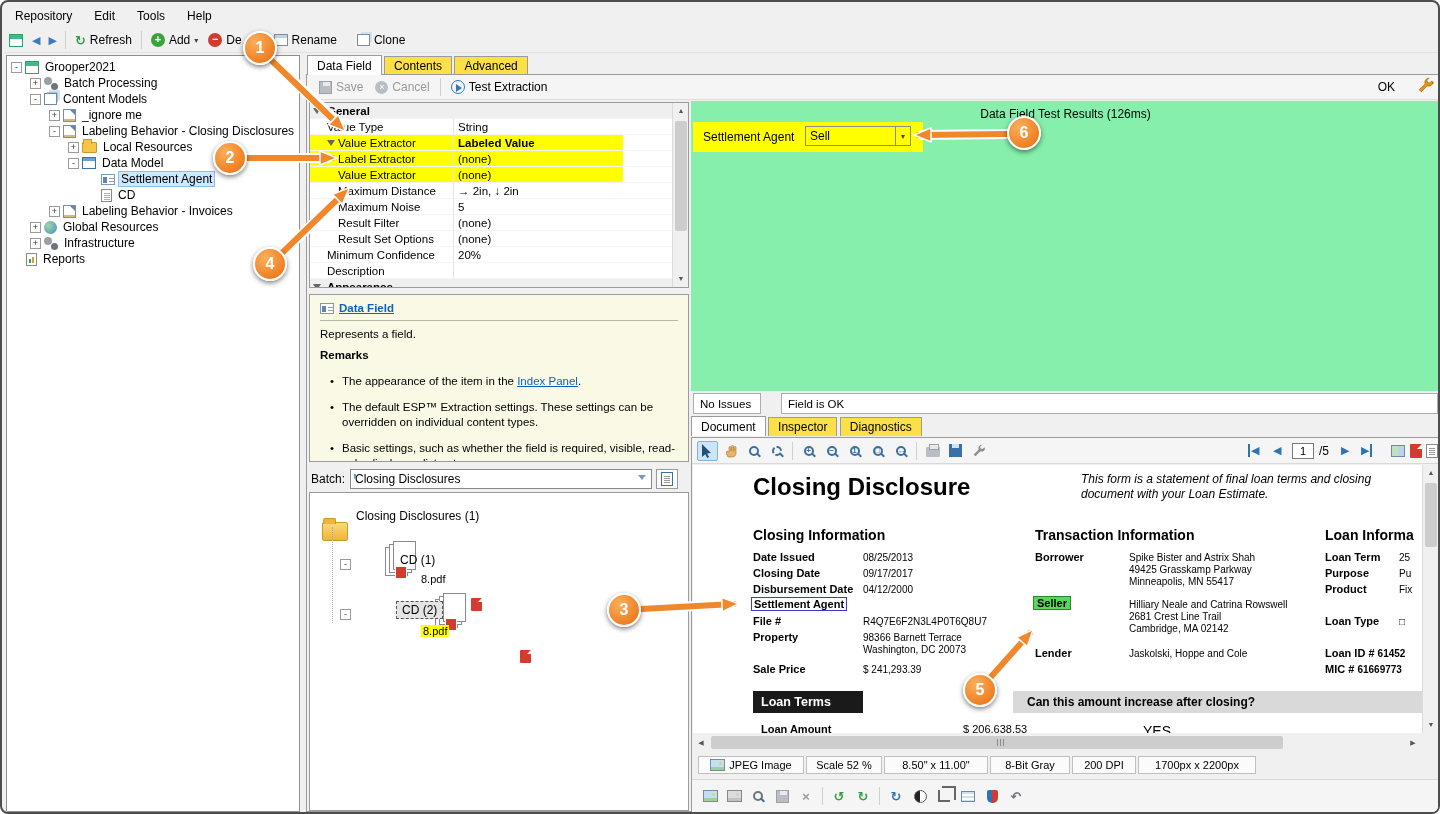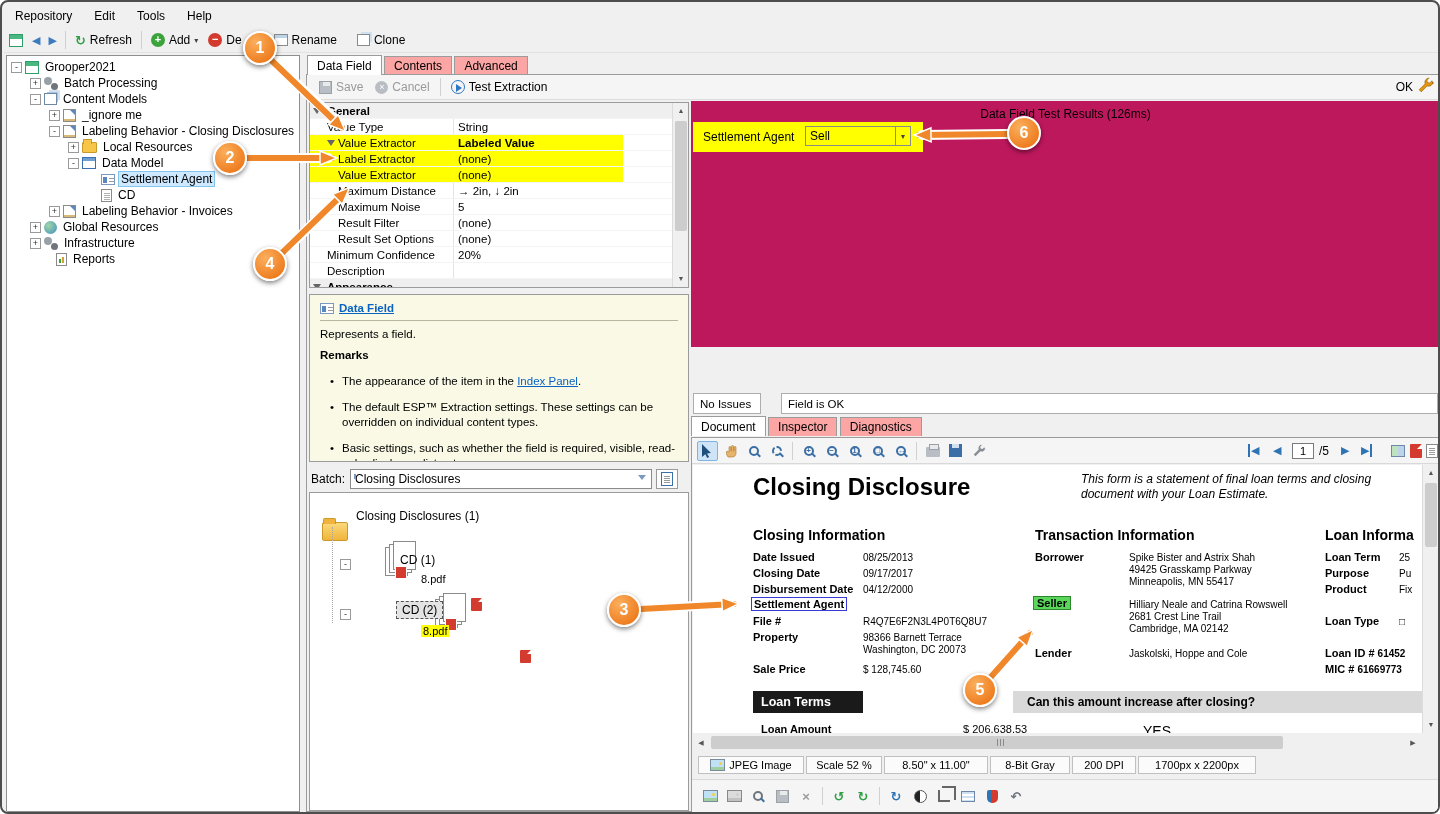--- a/index.html
+++ b/index.html
@@ -45,21 +45,21 @@
 #tree{left:4px;top:53px;width:294px;height:757px;background:#fff;border:1px solid #8f8f8f;padding-top:3px;overflow:hidden}
 .trow{height:16px;display:flex;align-items:center;white-space:nowrap}
 .exp{width:11px;height:11px;border:1px solid #9a9a9a;background:#fff;font-size:9px;line-height:9px;text-align:center;color:#333;margin-right:3px;flex:none}
 .exp.plus::before{content:"+"}
 .exp.minus::before{content:"-"}
 .exp.none{visibility:hidden}
 .trow .ic{margin-right:4px}
 .tlabel{padding:0 2px}
 .tlabel.sel{background:#cde8ff;outline:1px solid #84c3ea}
 
-.tab{display:inline-block;padding:2px 9px;border:1px solid #9b9b9b;border-bottom:none;background:#fca5a5;margin-right:-1px;font-size:12px}
+.tab{display:inline-block;padding:2px 9px;border:1px solid #9b9b9b;border-bottom:none;background:#fde047;margin-right:-1px;font-size:12px}
 .tab.active{background:#fff;position:relative;z-index:3;padding-top:3px}
 #tabstrip{left:305px;top:53px;height:19px}
 #tabpage{left:304px;top:72px;width:1133px;height:738px;border:1px solid #9b9b9b;background:#f0f0f0}
 
 #cmdbar{left:0;top:0;width:1131px;height:25px;background:#f5f5f5;border-bottom:1px solid #ddd;display:flex;align-items:center}
 .cbtn{display:inline-flex;align-items:center;gap:4px;padding:2px 6px}
 .disabled{color:#9a9a9a}
 .ic-save{width:13px;height:13px;background:#b9bec4;border:1px solid #9aa0a6}
 .ic-save::before{content:"";position:absolute;left:3px;top:0;width:7px;height:4px;background:#e8eaec}
 .ic-cancel{width:13px;height:13px;border-radius:50%;background:#b9bec4;color:#fff;font-size:9px;line-height:13px;text-align:center}
@@ -100,21 +100,21 @@
 .ic-folder-lg::before{content:"";position:absolute;top:-5px;left:0;width:11px;height:5px;background:#f0b43c;border:1px solid #c89a2a;border-bottom:none;border-radius:2px 2px 0 0}
 .ic-stack{width:32px;height:36px}
 .ic-stack i{position:absolute;width:23px;height:29px;background:#fff;border:1px solid #8a8a8a}
 .ic-stack i:nth-child(1){left:0;top:6px}
 .ic-stack i:nth-child(2){left:4px;top:3px}
 .ic-stack i:nth-child(3){left:8px;top:0}
 .ic-stack .badge{position:absolute;left:10px;bottom:-2px;width:12px;height:13px;background:#d23b2e;border:1px solid #fff;border-radius:1px}
 .dotline{border-left:1px dotted #a8a8a8}
 .sel-item{border:1px dashed #555;background:#e4e4e4;padding:1px 5px}
 
-#results{left:384px;top:26px;width:749px;height:246px;background:#be185d}
+#results{left:384px;top:26px;width:749px;height:290px;background:#86efac}
 .ylight{background:#ffff00}
 .rescombo{border:1px solid #8a8a8a;background:#ffff00;display:flex;align-items:center}
 .rescombo .txt{flex:1;padding-left:4px}
 .rescombo .arr{width:15px;align-self:stretch;border-left:1px solid #8a8a8a;display:flex;align-items:center;justify-content:center;font-size:7px;color:#444}
 
 .icell{background:#fff;border:1px solid #adadad;height:21px;display:flex;align-items:center;padding-left:6px;font-size:11.5px}
 
 #doctabs{left:384px;top:341px;height:21px}
 #docpanel{left:384px;top:362px;width:749px;height:376px;border:1px solid #9b9b9b;background:#f0f0f0}
 #dtoolbar{left:0;top:0;width:747px;height:26px;background:#f5f5f5;border-bottom:1px solid #d9d9d9;display:flex;align-items:center}
@@ -256,21 +256,21 @@
     <div class="trow" style="padding-left:23px">
         <span class="exp plus"></span>
         <span class="ic ic-globe"></span>
         <span class="tlabel">Global Resources</span>
       </div>
     <div class="trow" style="padding-left:23px">
         <span class="exp plus"></span>
         <span class="ic ic-gears"></span>
         <span class="tlabel">Infrastructure</span>
       </div>
-    <div class="trow" style="padding-left:35px">
+    <div class="trow" style="padding-left:5px">
         <span class="exp none"></span>
         <span class="ic ic-report"></span>
         <span class="tlabel">Reports</span>
       </div>
   </div>
 
   <div id="tabstrip" class="p">
     <span class="tab active">Data Field</span>
     <span class="tab">Contents</span>
     <span class="tab">Advanced</span>
@@ -285,21 +285,21 @@
         </span>
       <span class="cbtn disabled">
           <span class="ic ic-cancel"></span>
           <span>Cancel</span>
         </span>
       <span class="tsep"></span>
       <span class="cbtn">
           <span class="ic ic-play"></span>
           <span>Test Extraction</span>
         </span>
-      <span style="margin-left:auto;margin-right:4px;display:inline-flex;align-items:center;gap:4px">
+      <span style="margin-left:auto;margin-right:4px;display:inline-flex;align-items:center;gap:22px">
         <span>OK</span>
         <span><svg width="17" height="17" viewBox="0 0 16 16">
               <path d="M15 4.6a4 4 0 0 1-5.4 3.8L4 14l-2-2 5.6-5.6A4 4 0 0 1 11.4 1l-2 2 .4 2.2L12 5.6l2-2c.6.9 1 1.9 1 3z" fill="#e6940f" stroke="#8a5a00" stroke-width="0.5"></path>
             </svg></span>
       </span>
     </div>
 
     <div id="propgrid" class="p">
       <div style="width:364px">
         <div class="prow cat">
@@ -513,21 +513,21 @@
           <span class="p docval" style="left:170px;top:103px">09/17/2017</span>
         <span class="p doclabel" style="left:60px;top:118px">Disbursement Date</span>
           <span class="p docval" style="left:170px;top:119px">04/12/2000</span>
         <span class="p doclabel bluebox" style="left:58px;top:132px">Settlement Agent</span>
         <span class="p doclabel" style="left:60px;top:150px">File #</span>
           <span class="p docval" style="left:170px;top:151px">R4Q7E6F2N3L4P0T6Q8U7</span>
         <span class="p doclabel" style="left:60px;top:166px">Property</span>
           <span class="p docval" style="left:170px;top:167px">98366 Barnett Terrace</span>
           <span class="p docval" style="left:170px;top:179px">Washington, DC 20073</span>
         <span class="p doclabel" style="left:60px;top:198px">Sale Price</span>
-          <span class="p docval" style="left:170px;top:199px">$ 128,745.60</span>
+          <span class="p docval" style="left:170px;top:199px">$ 241,293.39</span>
 
         <span class="p doclabel" style="left:342px;top:86px">Borrower</span>
         <span class="p docval" style="left:436px;top:87px">Spike Bister and Astrix Shah</span>
         <span class="p docval" style="left:436px;top:99px">49425 Grasskamp Parkway</span>
         <span class="p docval" style="left:436px;top:111px">Minneapolis, MN 55417</span>
         <span class="p doclabel greenbox" style="left:340px;top:131px">Seller</span>
         <span class="p docval" style="left:436px;top:134px">Hilliary Neale and Catrina Rowswell</span>
         <span class="p docval" style="left:436px;top:146px">2681 Crest Line Trail</span>
         <span class="p docval" style="left:436px;top:158px">Cambridge, MA 02142</span>
         <span class="p doclabel" style="left:342px;top:182px">Lender</span>

